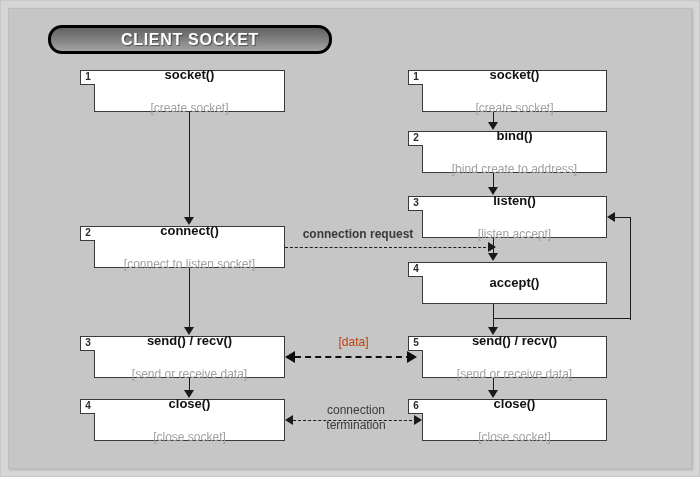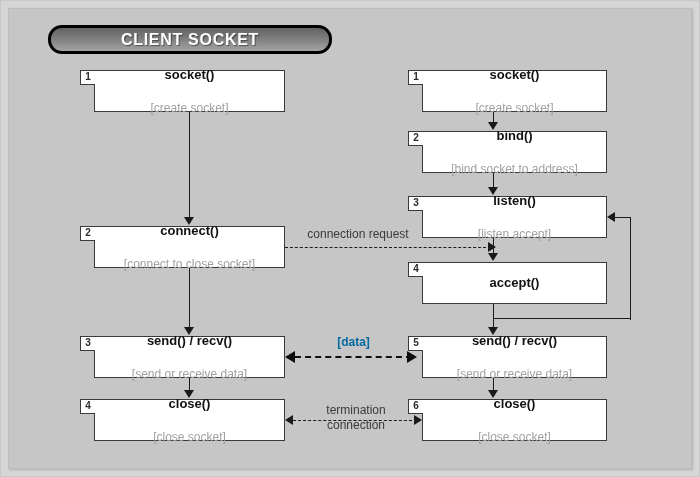--- a/index.html
+++ b/index.html
@@ -159,22 +159,22 @@
 
   
   .edge-label {
     position: absolute;
     font-size: 12px;
     color: #3a3a3a;
     white-space: nowrap;
     text-align: center;
   }
   .edge-label.bold {
-    font-weight: bold;
-    color: #0369a1;
+    font-weight: normal;
+    color: #c2410c;
   }
   .edge-label.two-line { line-height: 1.25; }
 
   
   #watermark {
     position: absolute;
     right: 22px;
     bottom: 14px;
     font-size: 11px;
     color: #8c8c8c;
@@ -192,21 +192,21 @@
 
   <div class="step-box" style="left:94px; top:70px; width:191px; height:42px;">
     <div class="step-badge">1</div>
     <div class="step-title">socket()</div>
     <div class="step-sub">[create socket]</div>
   </div>
 
   <div class="step-box" style="left:94px; top:226px; width:191px; height:42px;">
     <div class="step-badge">2</div>
     <div class="step-title">connect()</div>
-    <div class="step-sub">[connect to close socket]</div>
+    <div class="step-sub">[connect to listen socket]</div>
   </div>
 
   <div class="step-box" style="left:94px; top:336px; width:191px; height:42px;">
     <div class="step-badge">3</div>
     <div class="step-title">send() / recv()</div>
     <div class="step-sub">[send or receive data]</div>
   </div>
 
   <div class="step-box" style="left:94px; top:399px; width:191px; height:42px;">
     <div class="step-badge">4</div>
@@ -216,21 +216,21 @@
 
   <div class="step-box" style="left:422px; top:70px; width:185px; height:42px;">
     <div class="step-badge">1</div>
     <div class="step-title">socket()</div>
     <div class="step-sub">[create socket]</div>
   </div>
 
   <div class="step-box" style="left:422px; top:131px; width:185px; height:42px;">
     <div class="step-badge">2</div>
     <div class="step-title">bind()</div>
-    <div class="step-sub">[bind socket to address]</div>
+    <div class="step-sub">[bind create to address]</div>
   </div>
 
   <div class="step-box" style="left:422px; top:196px; width:185px; height:42px;">
     <div class="step-badge">3</div>
     <div class="step-title">listen()</div>
     <div class="step-sub">[listen accept]</div>
   </div>
 
   <div class="step-box" style="left:422px; top:262px; width:185px; height:42px;">
     <div class="step-badge">4</div>
@@ -271,30 +271,30 @@
   <div class="arrow-down" style="left:488px; top:327px;"></div>
 
   <div class="vline" style="left:493px; top:378px; height:13px;"></div>
   <div class="arrow-down" style="left:488px; top:390px;"></div>
 
   <div class="hline" style="left:493px; top:318px; width:138px;"></div>
   <div class="vline" style="left:630px; top:217px; height:103px;"></div>
   <div class="hline" style="left:615px; top:217px; width:16px;"></div>
   <div class="arrow-left" style="left:607px; top:212px;"></div>
 
-  <div class="edge-label" style="left:296px; top:227px; width:124px;">connection request</div>
+  <div class="edge-label" style="left:296px; top:227px; width:124px;font-weight:bold;">connection request</div>
   <div class="dashline-thin" style="left:285px; top:247px; width:206px;"></div>
   <div class="arrow-right" style="left:488px; top:242px;"></div>
 
   <div class="edge-label bold" style="left:311px; top:335px; width:85px;">[data]</div>
   <div class="dashline-thick" style="left:295px; top:356px; width:117px;"></div>
   <div class="arrow-left-thick" style="left:285px; top:351px;"></div>
   <div class="arrow-right-thick" style="left:407px; top:351px;"></div>
 
   <div class="edge-label two-line" style="left:297px; top:403px; width:118px;">
+    <div>connection</div>
     <div>termination</div>
-    <div>connection</div>
   </div>
   <div class="dashline-thin" style="left:293px; top:420px; width:124px;"></div>
   <div class="arrow-left" style="left:285px; top:415px;"></div>
   <div class="arrow-right" style="left:414px; top:415px;"></div>
 
 </div>
 
 </body></html>

